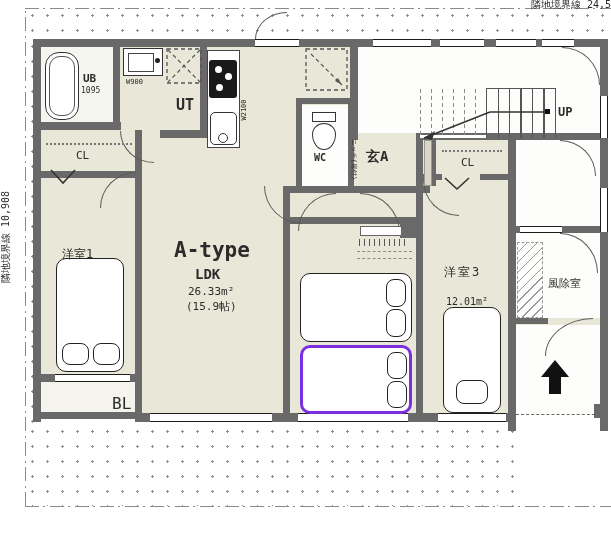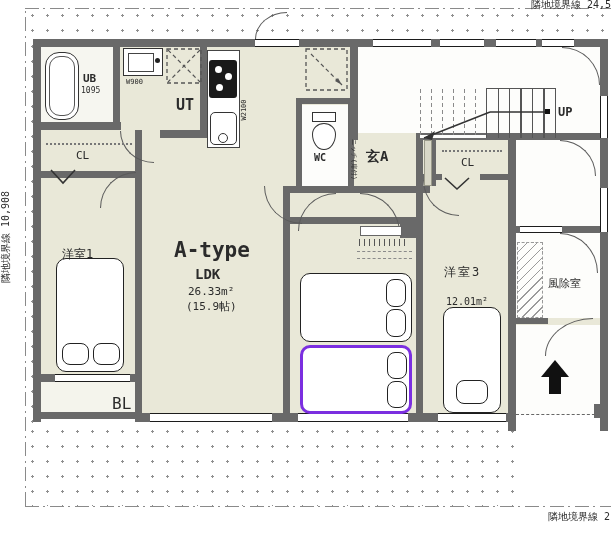--- a/index.html
+++ b/index.html
@@ -45,21 +45,20 @@
   <div class="abs dots" style="left:25px;top:8px;width:586px;height:31px;"></div>
   <div class="abs dots" style="left:25px;top:39px;width:8px;height:467px;"></div>
   <div class="abs dots" style="left:25px;top:424px;width:495px;height:82px;"></div>
 
   <div class="abs bline-h" style="left:25px;top:8px;width:586px;"></div>
   <div class="abs bline-v" style="left:25px;top:8px;height:498px;"></div>
   <div class="abs bline-h" style="left:25px;top:506px;width:586px;"></div>
 
   <div class="abs lbl" style="left:470px;top:-2px;width:141px;font-size:10px;text-align:right;overflow:hidden;">隣地境界線  24,5</div>
   <div class="abs lbl vtext-up" style="left:-80px;top:230px;width:172px;height:14px;font-size:10px;text-align:center;">隣地境界線  10,908</div>
-  <div class="abs lbl" style="left:430px;top:510px;width:180px;font-size:10px;text-align:right;">隣地境界線  2</div>
 
   <div class="abs room" style="left:41px;top:47px;width:560px;height:368px;"></div>
 
   <div class="abs white" style="left:358px;top:47px;width:242px;height:86px;"></div>
   <div class="abs white" style="left:516px;top:140px;width:84px;height:86px;"></div>
   <div class="abs white" style="left:516px;top:233px;width:84px;height:85px;"></div>
   <div class="abs white" style="left:516px;top:325px;width:84px;height:90px;border-bottom:1.5px dashed #666;box-sizing:border-box;"></div>
   <div class="abs white" style="left:302px;top:105px;width:46px;height:81px;"></div>
   <div class="abs" style="left:41px;top:47px;width:72px;height:75px;background:#f6f6f0;"></div>
   <div class="abs" style="left:41px;top:382px;width:99px;height:30px;background:#f4f4ec;"></div>

